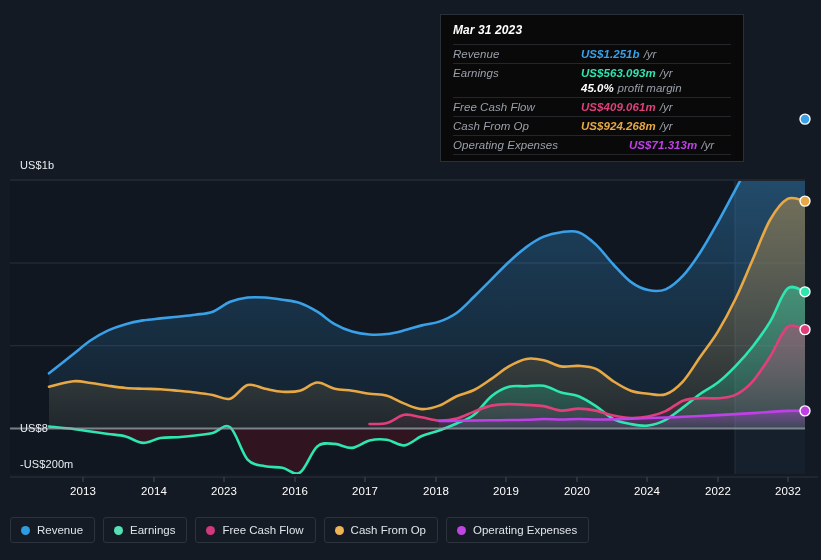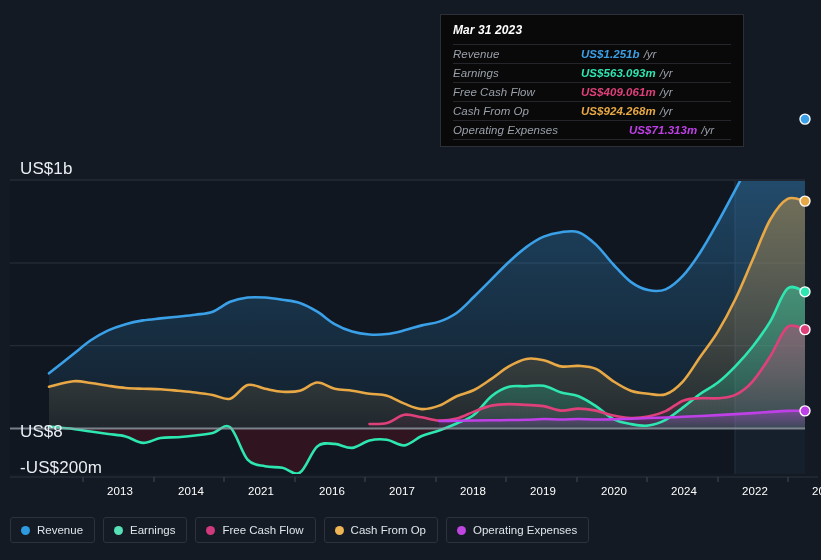--- a/index.html
+++ b/index.html
@@ -27,33 +27,32 @@
     position: absolute;
     left: 0; top: 0;
     width: 821px;
     height: 560px;
     display: block;
   }
 
   
   .y-axis-label {
     position: absolute;
-    font-size: 17px;
+    font-size: 11px;
     color: #e9edf2;
     white-space: nowrap;
     letter-spacing: 0.1px;
   }
   .x-axis-label {
     position: absolute;
     font-size: 11.5px;
     color: #ffffff;
     white-space: nowrap;
     transform: translateX(-50%);
     letter-spacing: 0.1px;
-    margin-left: 37px;
   }
 
   
   #tooltip {
     position: absolute;
     left: 440px;
     top: 14px;
     width: 304px;
     background: #090909;
     border: 1px solid #2b3038;
@@ -203,21 +202,21 @@
 </div>
 
 <div id="y-axis-labels">
     <div class="y-axis-label" style="left: 20px; top: 159px;">US$1b</div>
     <div class="y-axis-label" style="left: 20px; top: 422px;">US$8</div>
     <div class="y-axis-label" style="left: 20px; top: 458px;">-US$200m</div>
   </div>
 <div id="x-axis-labels">
     <div class="x-axis-label" style="left: 83px; top: 485px;">2013</div>
     <div class="x-axis-label" style="left: 154px; top: 485px; text-align: center;">2014</div>
-    <div class="x-axis-label" style="left: 224px; top: 485px;">2021</div>
+    <div class="x-axis-label" style="left: 224px; top: 485px;">2023</div>
     <div class="x-axis-label" style="left: 295px; top: 485px;">2016</div>
     <div class="x-axis-label" style="left: 365px; top: 485px;">2017</div>
     <div class="x-axis-label" style="left: 436px; top: 485px;">2018</div>
     <div class="x-axis-label" style="left: 506px; top: 485px;">2019</div>
     <div class="x-axis-label" style="left: 577px; top: 485px;">2020</div>
     <div class="x-axis-label" style="left: 647px; top: 485px;">2024</div>
     <div class="x-axis-label" style="left: 718px; top: 485px;">2022</div>
     <div class="x-axis-label" style="left: 788px; top: 485px;">2032</div>
   </div>
 
@@ -225,20 +224,24 @@
   <div class="tt-date">Mar 31 2023</div>
   <div id="tooltip-rows">
       <div class="tt-row">
         <div class="tt-label">Revenue</div>
         <div><span class="tt-val" style="color: rgb(58, 160, 232);">US$1.251b</span><span class="tt-unit">/yr</span></div>
       </div>
       <div class="tt-row">
         <div class="tt-label">Earnings</div>
         <div><span class="tt-val" style="color: rgb(46, 230, 176);">US$563.093m</span><span class="tt-unit">/yr</span></div>
       </div>
+      <div class="tt-row no-rule">
+        <div class="tt-label"></div>
+        <div><span class="tt-margin-val" style="color: rgb(255, 255, 255);">45.0%</span><span class="tt-unit">profit margin</span></div>
+      </div>
       <div class="tt-row">
         <div class="tt-label">Free Cash Flow</div>
         <div><span class="tt-val" style="color: rgb(224, 64, 122);">US$409.061m</span><span class="tt-unit">/yr</span></div>
       </div>
       <div class="tt-row">
         <div class="tt-label">Cash From Op</div>
         <div><span class="tt-val" style="color: rgb(232, 168, 69); text-align: right;">US$924.268m</span><span class="tt-unit">/yr</span></div>
       </div>
       <div class="tt-row">
         <div class="tt-label">Operating Expenses</div>

